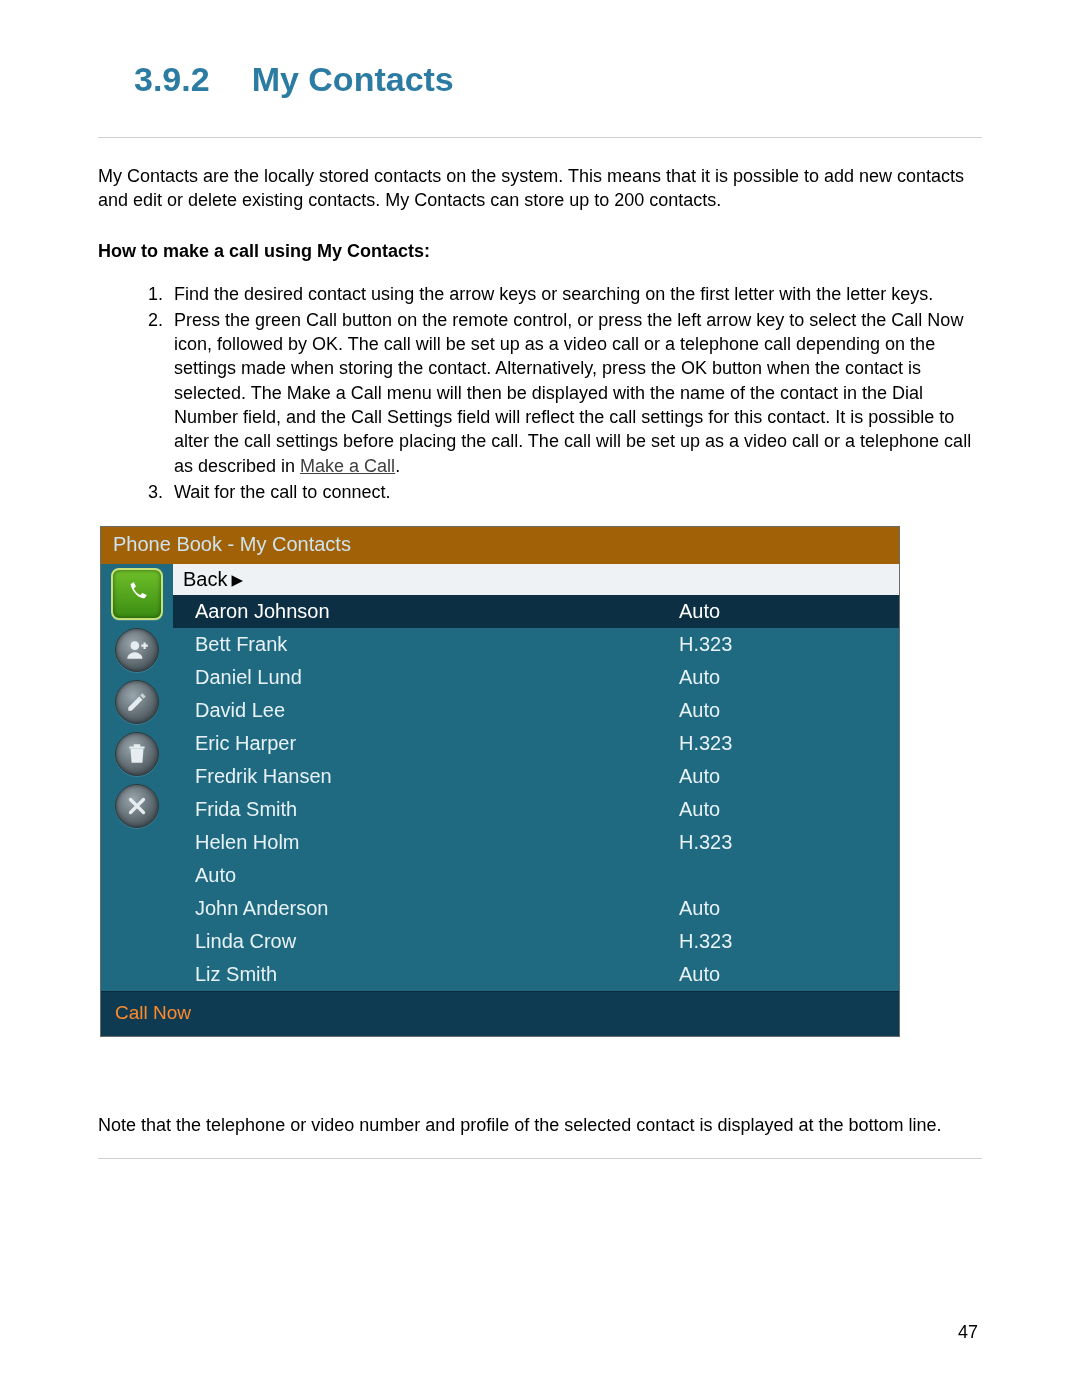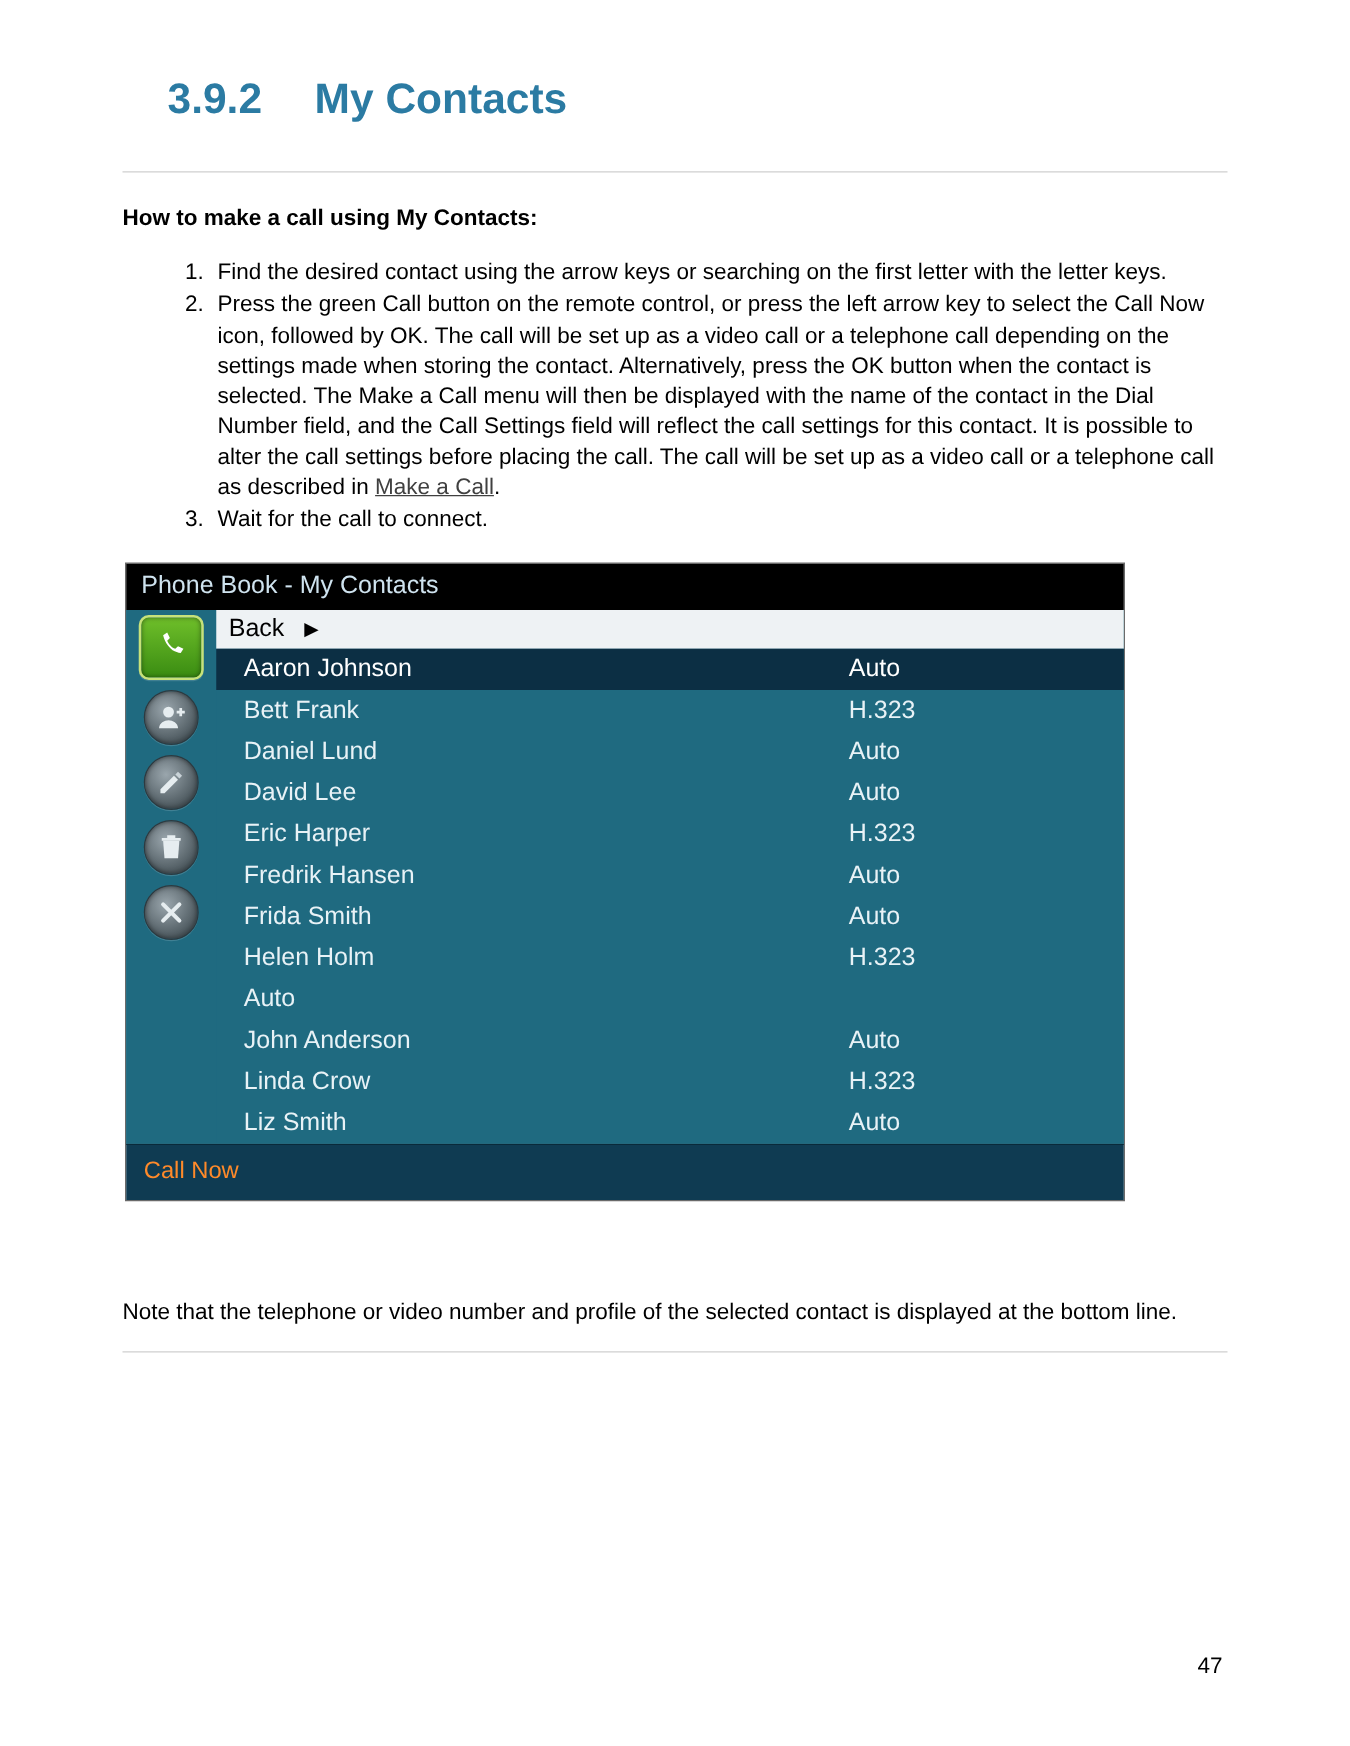--- a/index.html
+++ b/index.html
@@ -54,21 +54,21 @@
   ol.steps li { margin-bottom: 2px; padding-left: 6px; }
   a.link { color: #404040; text-decoration: underline; }
   
   .phonebook {
     width: 800px;
     margin-left: 2px;
     border: 1px solid #6a6a6a;
     font-family: Arial, Helvetica, sans-serif;
   }
   .pb-title {
-    background: #000000;
+    background: #a16207;
     color: #cfe3ef;
     font-size: 20px;
     padding: 6px 12px 8px 12px;
   }
   .pb-body {
     display: flex;
     background: #1f6a80;
   }
   .pb-sidebar {
     width: 72px;
@@ -97,21 +97,21 @@
   .pb-list {
     flex: 1;
     background: #1f6a80;
     color: #e8f2f6;
     font-size: 20px;
   }
   .back-row {
     background: #eef2f4;
     color: #000;
     padding: 4px 10px;
-    display:flex; align-items:center; gap:16px;
+    display:flex; align-items:center; gap:4px;
   }
   .back-row .tri { font-size: 15px; }
   .contact-row {
     display: flex;
     padding: 5px 10px 5px 22px;
   }
   .contact-row.selected {
     background: #0c2f44;
     color: #fff;
   }
@@ -145,20 +145,21 @@
 </head>
 <body>
 
 <div class="page">
 
   <h1 class="section-heading">
     <span class="section-number">3.9.2</span><span>My Contacts</span>
   </h1>
   <hr class="rule">
 
+  <p class="intro">My Contacts are the locally stored contacts on the system. This means that it is possible to add new contacts and edit or delete existing contacts. My Contacts can store up to 200 contacts.</p>
 
   <p class="howto-heading">How to make a call using My Contacts:</p>
 
   <ol class="steps">
     <li>Find the desired contact using the arrow keys or searching on the first letter with the letter keys.</li>
     <li>
       <span>Press the green Call button on the remote control, or press the left arrow key to select the Call Now icon, followed by OK. The call will be set up as a video call or a telephone call depending on the settings made when storing the contact. Alternatively, press the OK button when the contact is selected. The Make a Call menu will then be displayed with the name of the contact in the Dial Number field, and the Call Settings field will reflect the call settings for this contact. It is possible to alter the call settings before placing the call. The call will be set up as a video call or a telephone call as described in </span><a href="#" class="link">Make a Call</a><span>.</span>
     </li>
     <li>Wait for the call to connect.</li>
   </ol>

